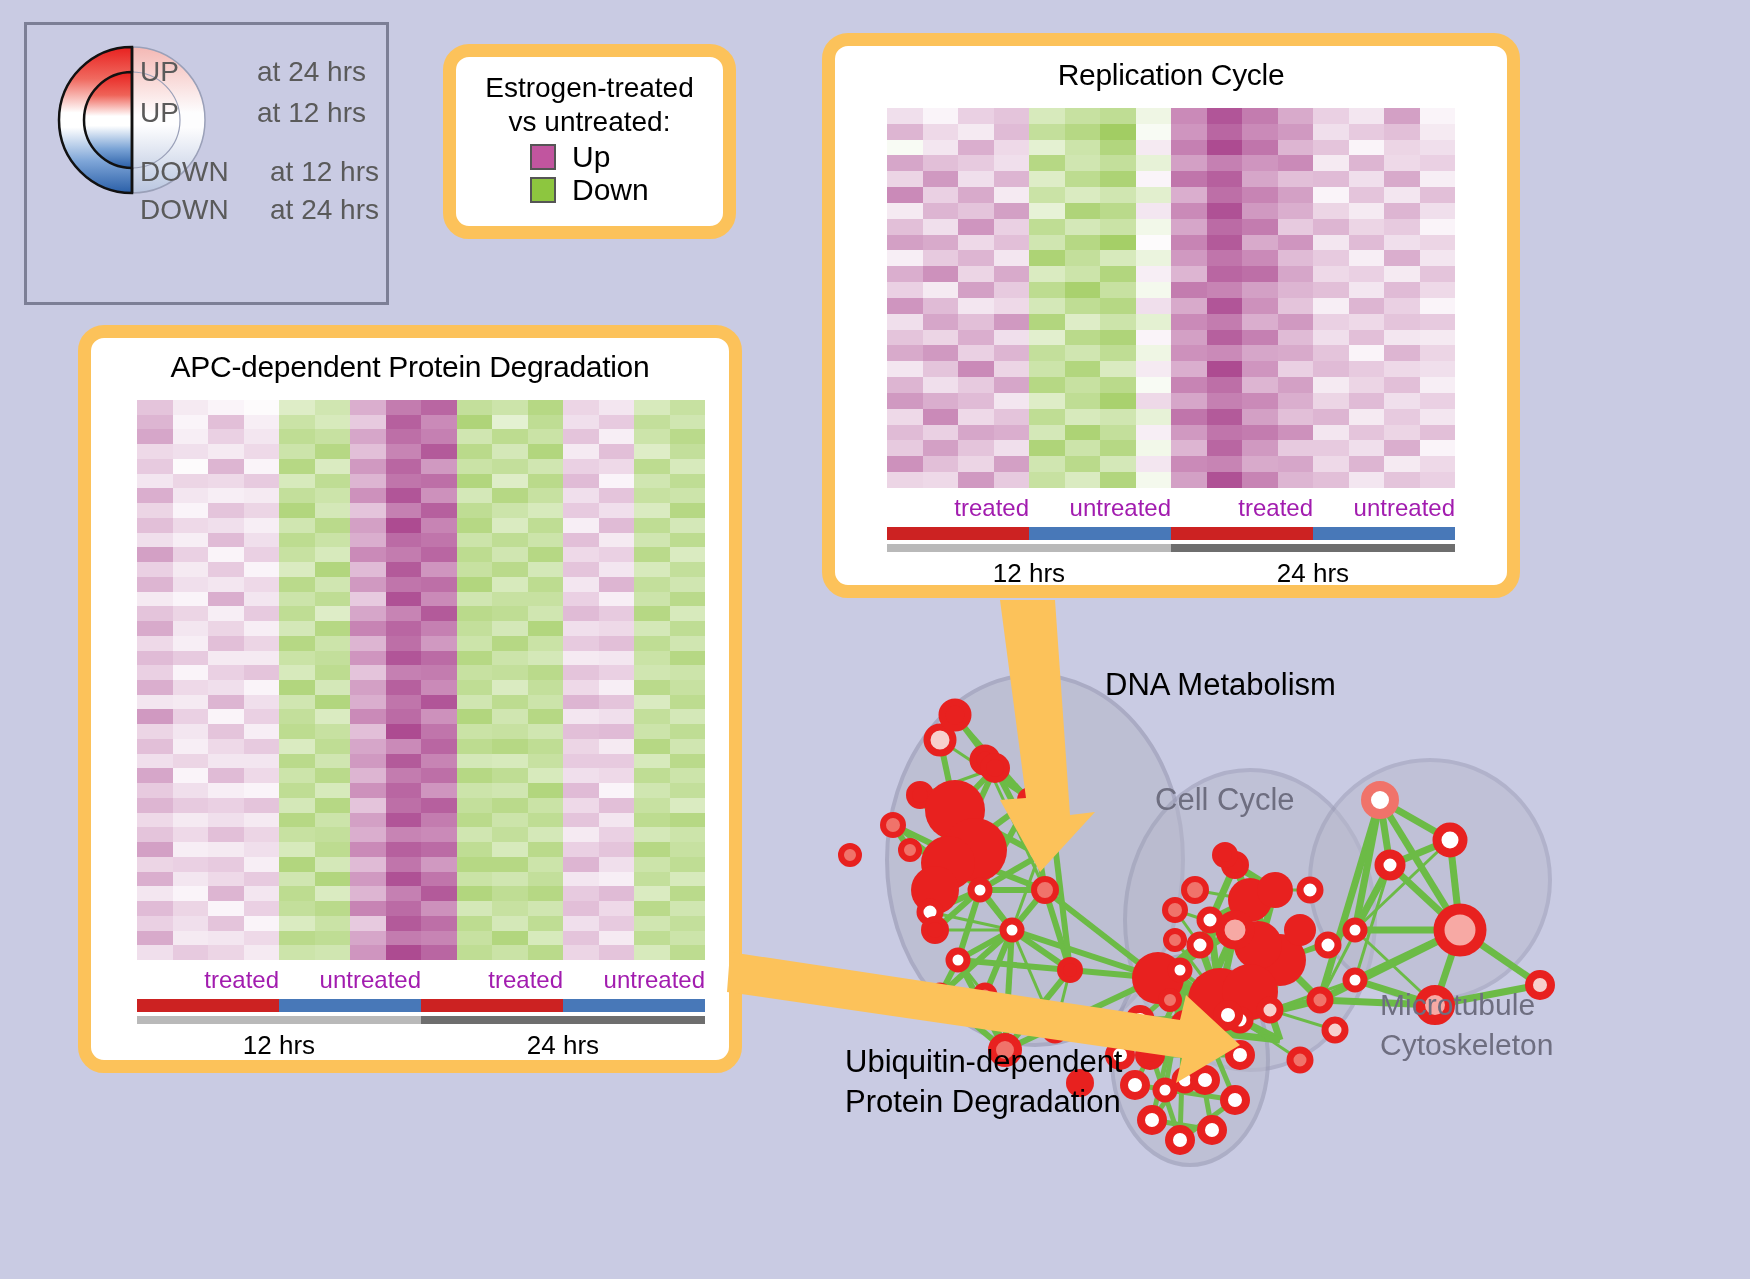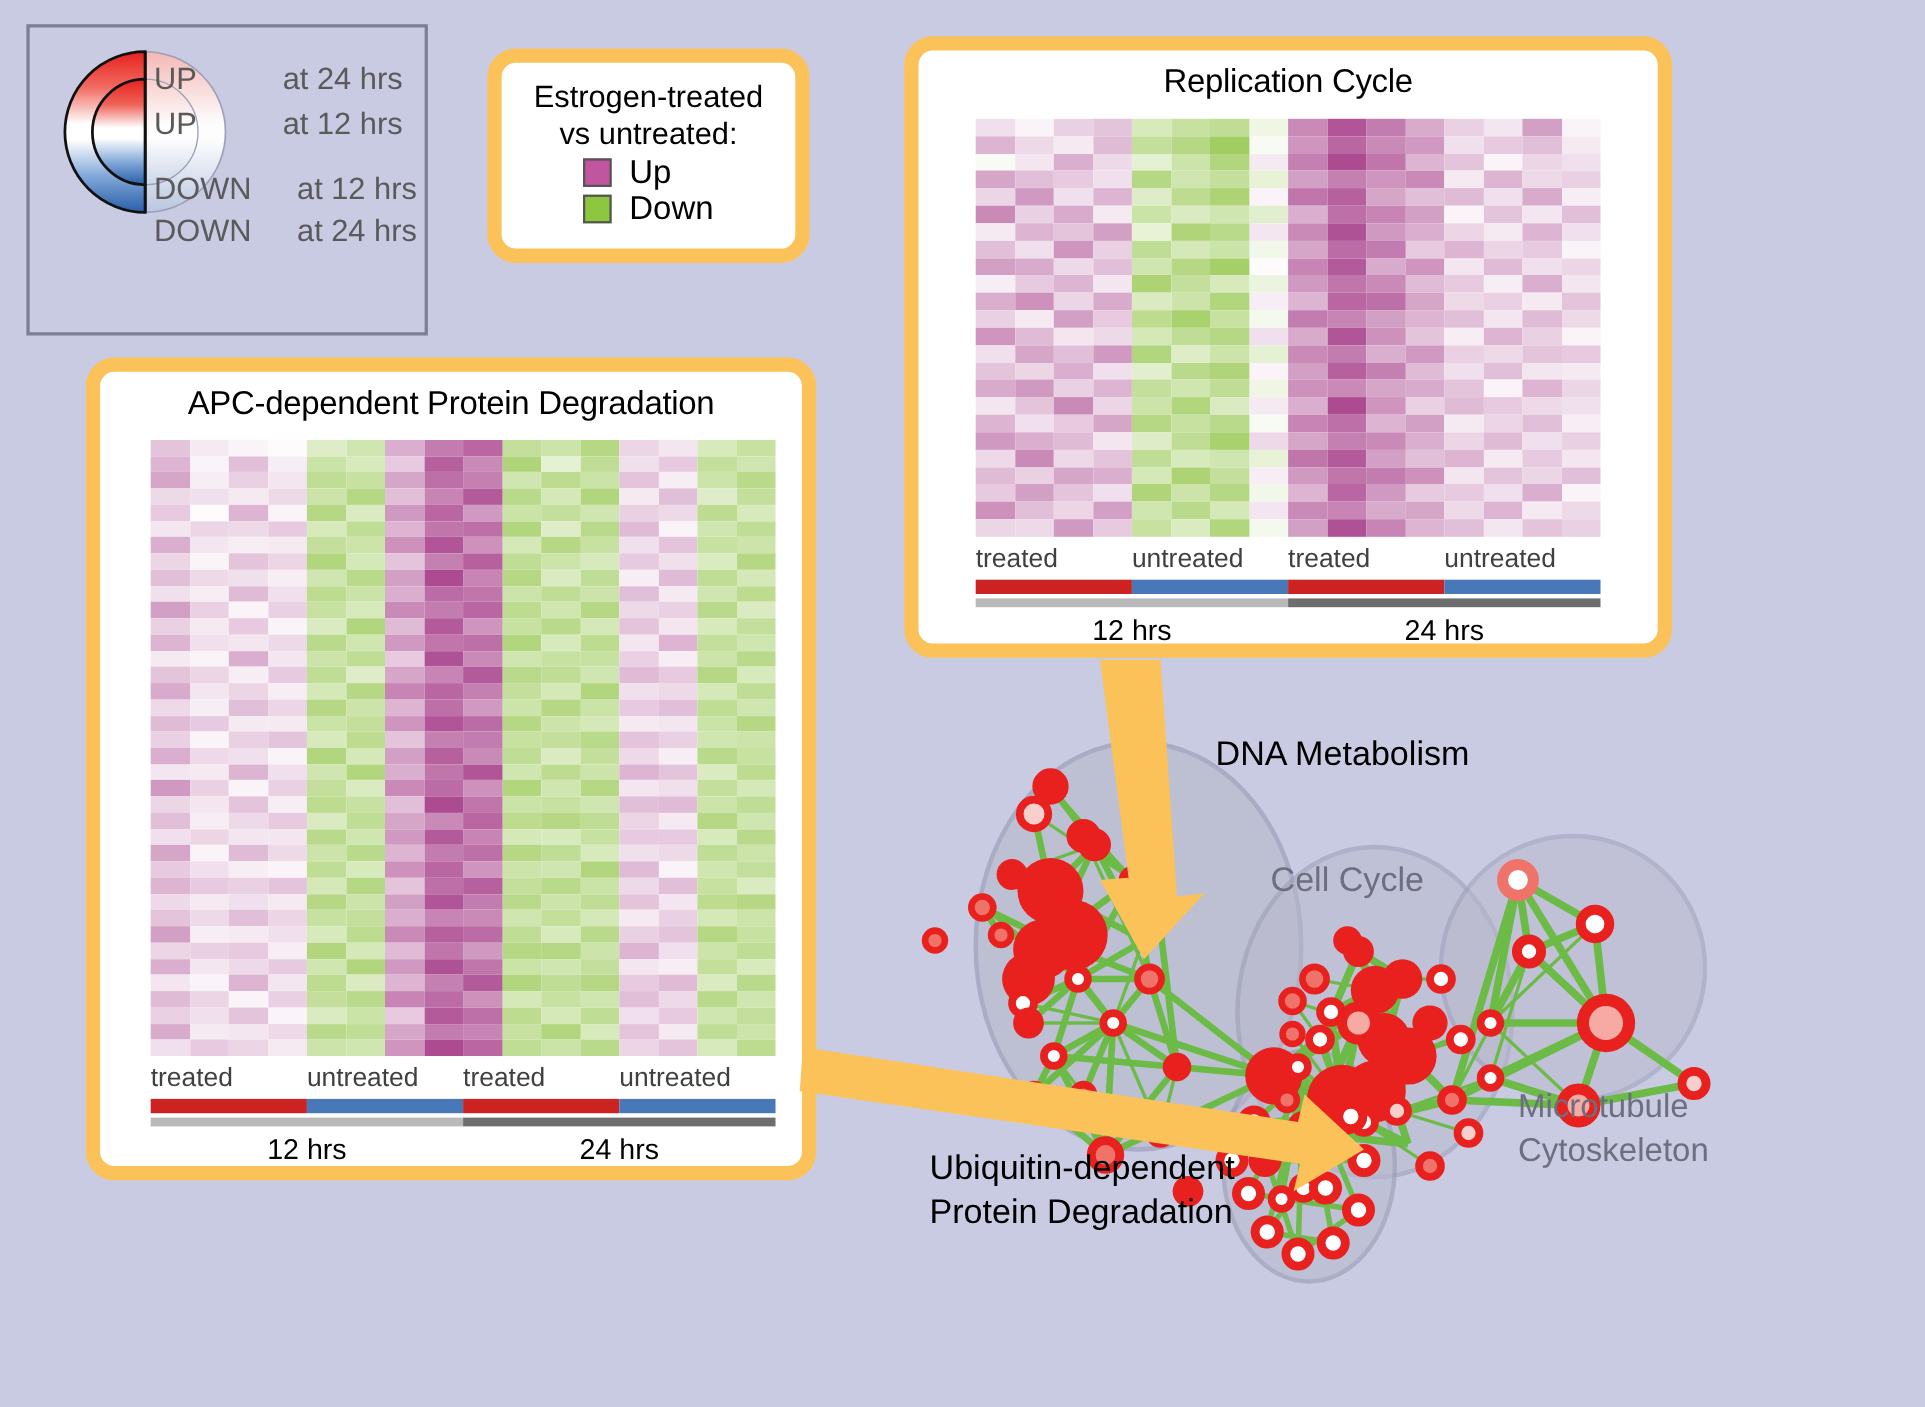--- a/index.html
+++ b/index.html
@@ -49,21 +49,21 @@
   }
   .legend-row{display:flex;align-items:center;justify-content:flex-start;
     margin-left:74px;margin-top:3px;}
   .swatch{width:26px;height:26px;border:2px solid #555;box-sizing:border-box;margin-right:16px;}
   .legend-row span{font-size:30px;color:#000;line-height:30px;}
   
   #panel-replication{left:822px;top:33px;width:698px;height:565px;}
   #panel-apc{left:62px;top:325px;width:664px;height:748px;margin-left:16px;}
   .hm-grid{display:grid;}
   .hm-cell{width:100%;height:100%;}
-  .axis-labels{display:flex;font-size:24px;color:#404040;text-align:left;}
+  .axis-labels{display:flex;font-size:24px;color:#a21caf;text-align:right;}
   .axis-labels div{flex:1;}
   .bar-row{display:flex;}
   .bar-red{background:#cc2222;}
   .bar-blue{background:#4878b8;}
   .bar-gray-l{background:#b9b9b9;}
   .bar-gray-d{background:#6e6e6e;}
   .hrs-row{display:flex;font-size:26px;color:#000;text-align:center;margin-top:4px;}
   .hrs-row div{flex:1;}
 </style>
 </head>

